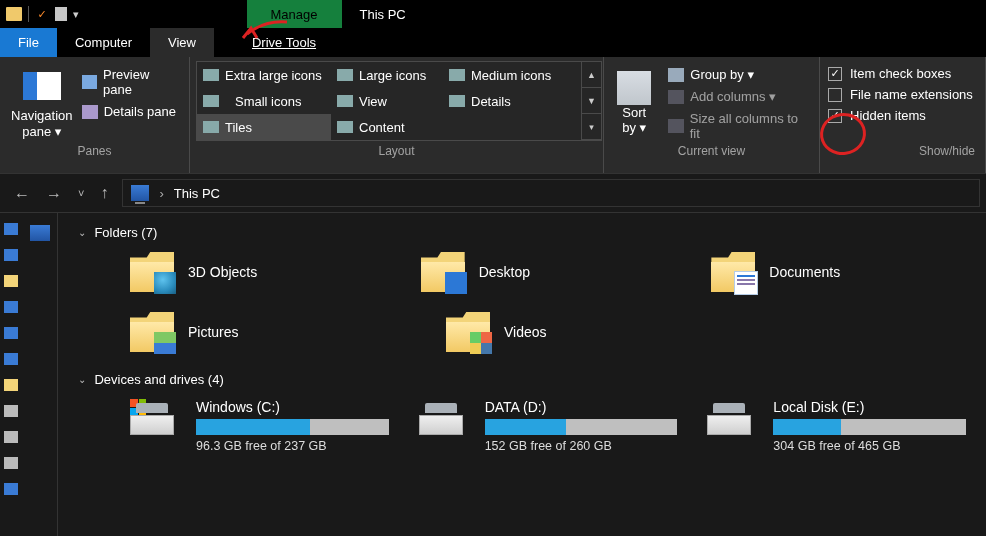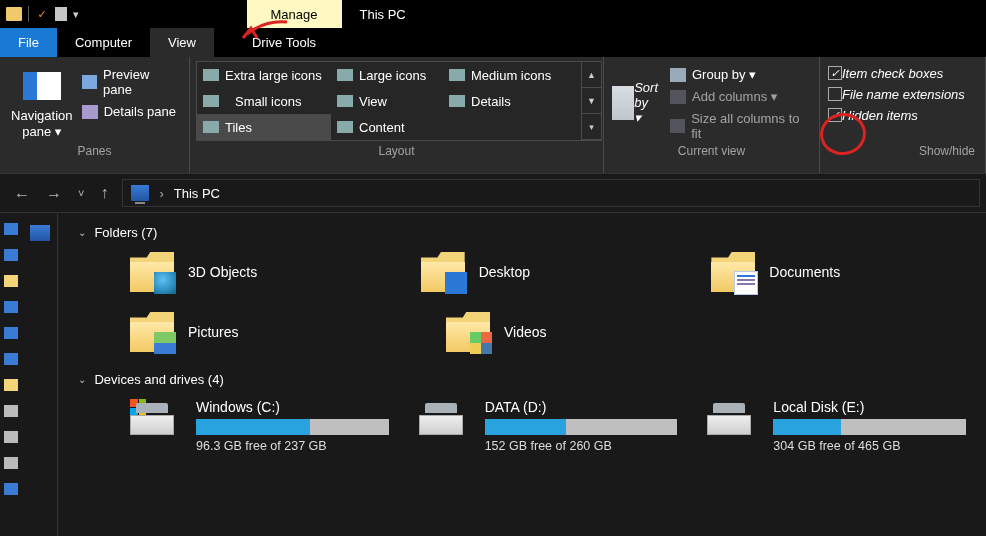--- a/index.html
+++ b/index.html
@@ -6,29 +6,29 @@
 body { background: #000; width: 986px; height: 536px; overflow: hidden; position: relative; }
 
 
 .titlebar { height: 28px; display: flex; align-items: center; background: #000; }
 .qat { display: flex; align-items: center; gap: 6px; padding: 0 6px; }
 .qat .folder-mini { width: 16px; height: 14px; background: #f0c96b; border-radius: 1px; display: block; }
 .qat .check-mini { width: 14px; height: 14px; display: flex; align-items: center; justify-content: center; font-size: 11px; color: #ff8c2b; }
 .qat .doc-mini { width: 12px; height: 14px; background: #c6c6c6; display: block; }
 .qat .divider { width: 1px; height: 16px; background: #555; }
 .contextual { margin-left: 162px; display: flex; align-items: center; height: 28px; }
-.ctx-manage { background: #fef9c3; color: #000; padding: 0 24px; height: 28px; display: flex; align-items: center; }
+.ctx-manage { background: #15803d; color: #000; padding: 0 24px; height: 28px; display: flex; align-items: center; }
 .title-text { padding: 0 18px; height: 28px; display: flex; align-items: center; }
 
 
 .tabs { display: flex; height: 29px; background: #000; }
 .tab { padding: 0 18px; display: flex; align-items: center; cursor: default; }
 .tab.file { background: #1979d3; }
 .tab.view { background: #2b2b2b; }
-.ctx-tools { padding: 0 14px; display: flex; align-items: center; margin-left: 0;}
+.ctx-tools { padding: 0 14px; display: flex; align-items: center; margin-left: 0; text-decoration: underline;}
 
 
 .ribbon { height: 116px; background: #2b2b2b; display: flex; }
 .group { border-right: 1px solid #4a4a4a; display: flex; flex-direction: column; }
 .group-body { flex: 1; display: flex; padding: 4px 6px 0; }
 .group-label { text-align: center; font-size: 12px; color: #a3a3a3; padding-bottom: 15px; }
 
 .btn-col { display: flex; flex-direction: column; align-items: center; width: 74px; justify-content: center; }
 .btn-col .big-icon { width: 46px; height: 40px; margin-bottom: 2px; }
 .btn-col span { text-align: center; line-height: 1.2; }
@@ -41,25 +41,25 @@
 .gallery { border: 1px solid #4a4a4a; background: #262626; display: flex; }
 .gal-cols { display: grid; grid-template-columns: 134px 112px 138px; grid-template-rows: 26px 26px 26px; }
 .gal-item { display: flex; align-items: center; gap: 6px; padding: 0 6px; }
 .gal-item.sel { background: #4a4a4a; }
 .gal-ico { width: 16px; height: 12px; display: inline-block; background: #8aa; }
 .gal-scroll { width: 20px; border-left: 1px solid #4a4a4a; display: flex; flex-direction: column; }
 .gal-scroll div { flex: 1; display: flex; align-items: center; justify-content: center; font-size: 9px; color: #ccc; border-bottom: 1px solid #4a4a4a; }
 
 
 .cur-view { display: flex; gap: 8px; padding: 4px 8px 0; }
-.sort-col { display:flex; flex-direction:row; align-items:center; width:46px; justify-content:center;font-style:italic;}
+.sort-col { display:flex; flex-direction:column; align-items:center; width:46px; justify-content:center;}
 .sort-col .sico { width: 34px; height: 34px; background: linear-gradient(#d8dde3,#c0c6cc); }
 
 
-.chk-row { display: flex; align-items: flex-start; gap: 0; padding: 3px 2px; font-style: italic; }
+.chk-row { display: flex; align-items: center; gap: 8px; padding: 3px 2px; }
 .chk { width: 14px; height: 14px; border: 1px solid #aaa; display: inline-flex; align-items:center; justify-content:center; font-size:11px; line-height:1;}
 .chk.checked::after { content: "✓"; color:#fff; }
 .red-circle { position: absolute; width: 46px; height: 42px; border: 3px solid #d22; border-radius: 50%; left: 820px; top: 113px; transform: rotate(-8deg); pointer-events:none;}
 .red-arrow { position: absolute; left: 237px; top: 18px; pointer-events:none; }
 
 
 .navbar { height: 40px; background: #191919; display: flex; align-items: center; border-top:1px solid #333; border-bottom:1px solid #333;}
 .nav-arrows { display: flex; gap: 16px; padding: 0 14px; align-items:center;}
 .nav-arrows span { font-size: 16px; color: #bbb; }
 .addr { flex: 1; display: flex; align-items: center; gap: 10px; border:1px solid #333; height:28px; margin-right:6px; padding:0 8px;}

